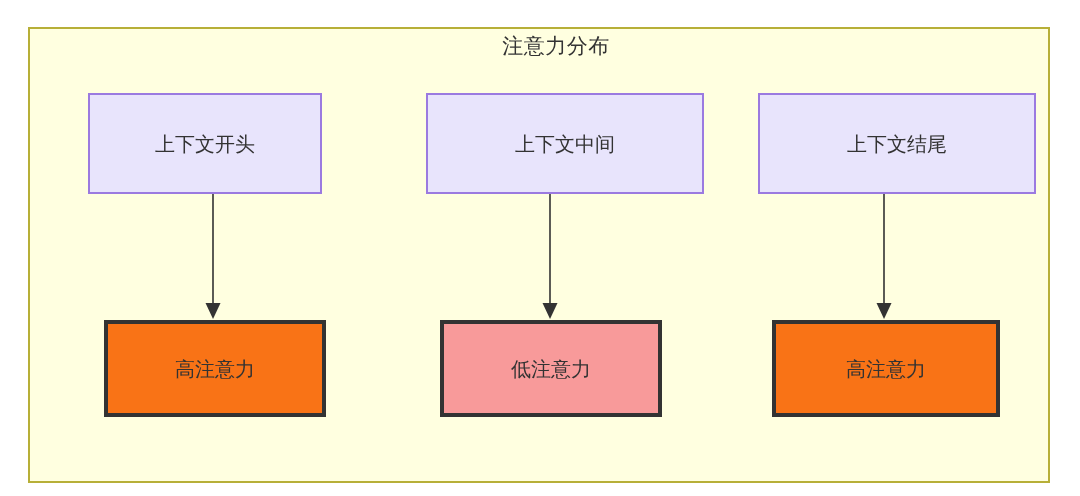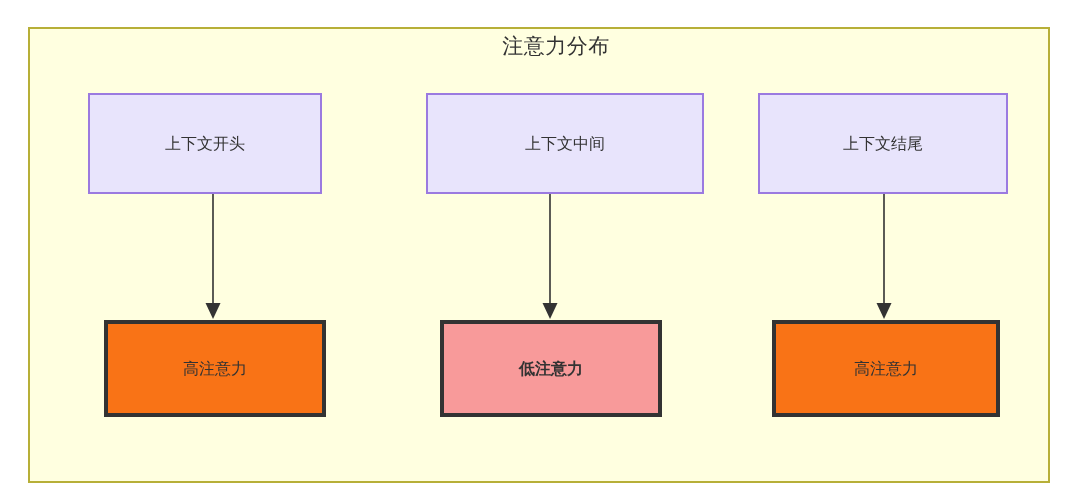--- a/index.html
+++ b/index.html
@@ -48,21 +48,21 @@
 
   
   .node {
     position: absolute;
     box-sizing: border-box;
     display: flex;
     align-items: center;
     justify-content: center;
     text-align: center;
     color: #333333;
-    font-size: 16px;
+    font-size: 20px;
     line-height: 24px;
     white-space: nowrap;
   }
 
   .node-context {
     background: #e8e4fc;
     border: 2px solid #9b7ae0;
     height: 101px;
   }
 
@@ -70,27 +70,26 @@
     border: 4px solid #333333;
     height: 97px;
   }
 
   .fill-high {
     background: #f97316;
   }
 
   .fill-low {
     background: #f89a9a;
-    font-weight: bold;
   }
 
   
   #node-context-start  { left: 88px;  top: 93px;  width: 234px; }
   #node-context-middle { left: 426px; top: 93px;  width: 278px; }
-  #node-context-end    { left: 758px; top: 93px;  width: 250px; }
+  #node-context-end    { left: 758px; top: 93px;  width: 278px; }
 
   
   #node-attention-start  { left: 104px; top: 320px; width: 222px; }
   #node-attention-middle { left: 440px; top: 320px; width: 222px; }
   #node-attention-end    { left: 772px; top: 320px; width: 228px; }
 
   
   .edge-layer {
     position: absolute;
     left: 0;

